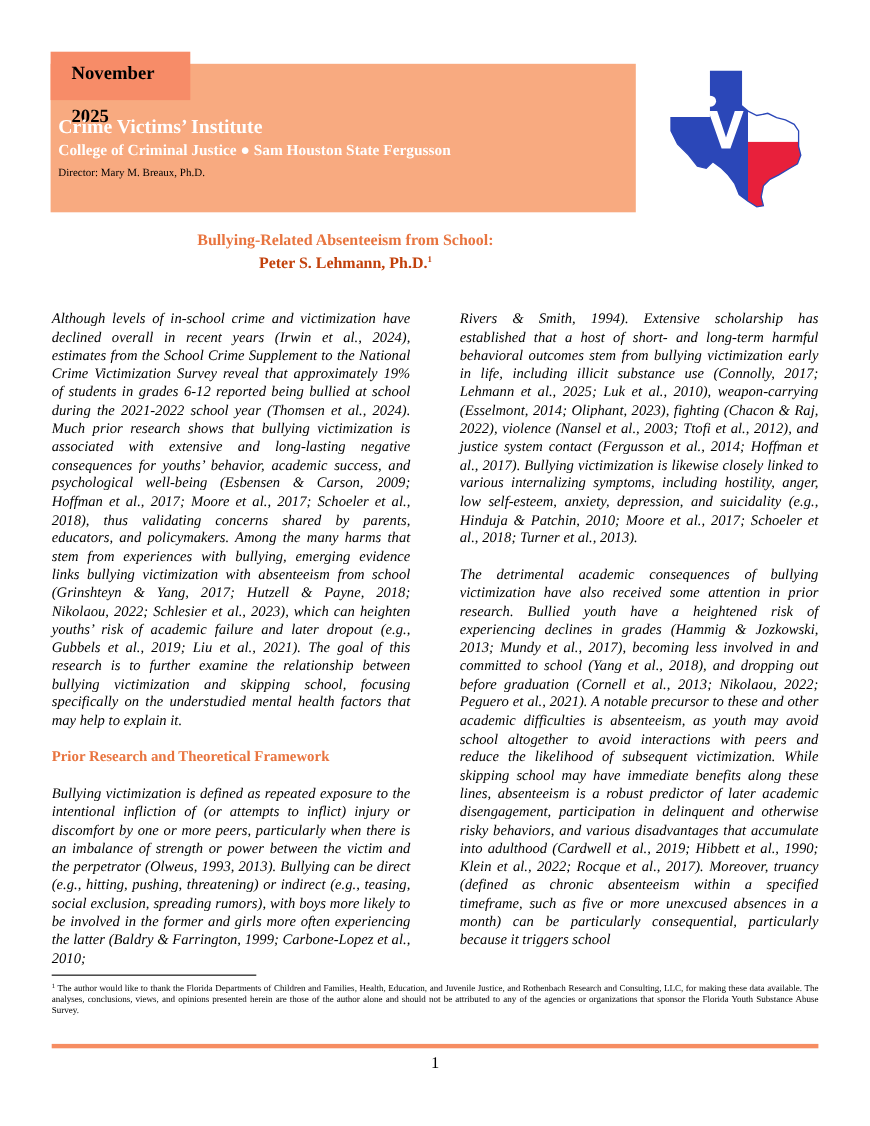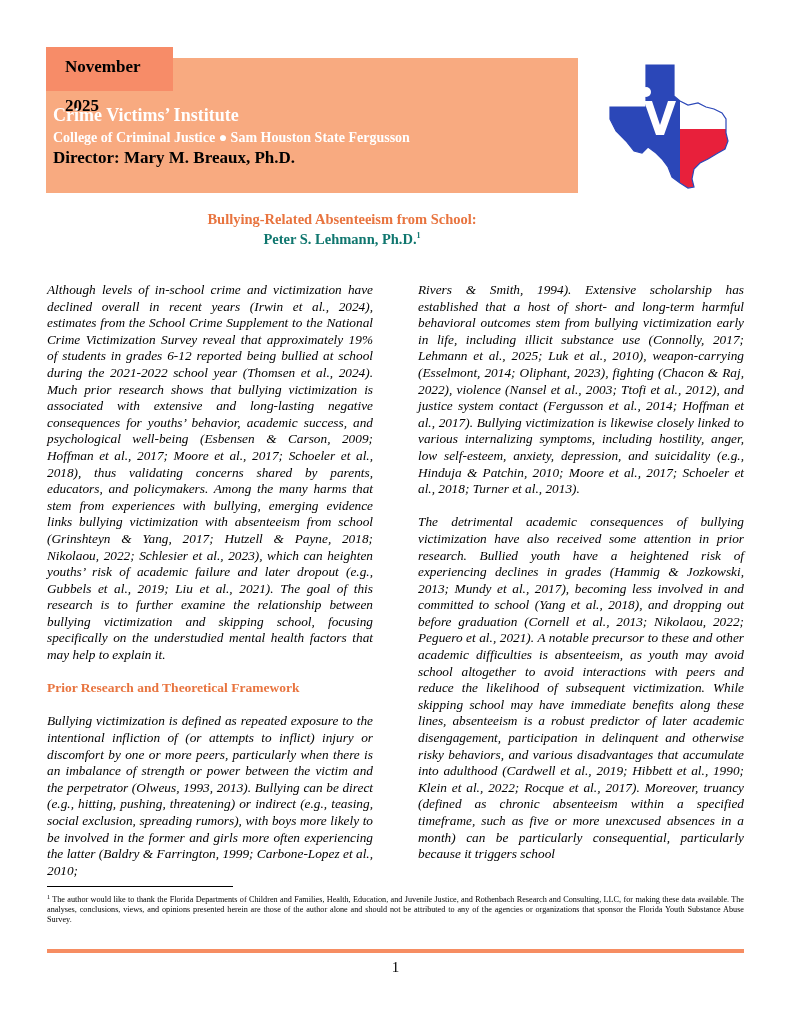--- a/index.html
+++ b/index.html
@@ -12,27 +12,27 @@
   }
   .date-tab {
     position: absolute; left: 46px; top: 47px; width: 127px; height: 44px;
     background: #f78c68;
     font-weight: bold; font-size: 17px; line-height: 39px;
     padding-left: 19px; color: #000;
   }
   .org-block { position: absolute; left: 53px; top: 104px; }
   .org-name { color: #fff; font-weight: bold; font-size: 18px; line-height: 22px; }
   .org-college { color: #fff; font-weight: bold; font-size: 14px; line-height: 22px; margin-top: 1px; }
-  .org-director { color: #000; font-size: 17px; line-height: 18px; font-weight: bold; }
+  .org-director { color: #000; font-size: 10px; line-height: 18px; }
 
   .logo { position: absolute; left: 608px; top: 63px; width: 130px; height: 128px; }
 
-  .title-block { position: absolute; left: 0; width: 628px; top: 211px; text-align: center; margin-left: 28px; }
+  .title-block { position: absolute; left: 0; width: 628px; top: 211px; text-align: center; }
   .title-line { color: #e8743f; font-weight: bold; font-size: 14.5px; line-height: 16px; }
-  .author { font-weight: bold; font-size: 14.5px; line-height: 17px; color: #0f766e; }
+  .author { font-weight: bold; font-size: 14.5px; line-height: 17px; color: #c2410c; }
   .author sup { font-size: 8px; vertical-align: 6px; }
 
   .col { position: absolute; top: 282px; width: 326px; font-size: 13.3px; line-height: 16.6px; text-align: justify; hyphens: none; }
   .col-left { left: 47px; }
   .col-right { left: 418px; }
   .col p { margin: 0; font-style: italic; }
   .col .gap { height: 16.6px; }
   .section-heading { color: #e8743f; font-weight: bold; font-size: 13.5px; text-align: left; line-height: 16.6px; }
 
   .fn-rule { position: absolute; left: 47px; top: 886px; width: 186px; height: 1px; background: #000; }

